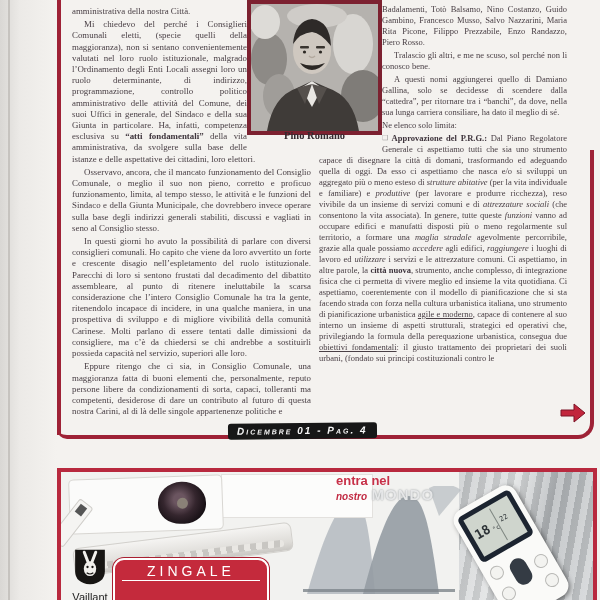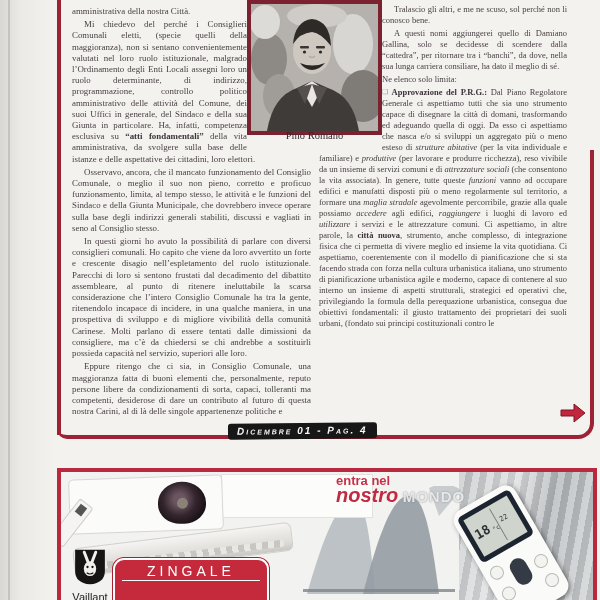--- a/index.html
+++ b/index.html
@@ -19,45 +19,45 @@
   .col p{margin:0 0 2px 4px;}
   .col p.ind{text-indent:12px;}
   #left-col{left:68px;top:6px;width:243px;height:424px;overflow:hidden;
             font-size:8.9px;line-height:11.2px;}
   #right-col{left:315px;top:4px;width:252px;height:428px;overflow:hidden;
              font-size:8.5px;line-height:11px;}
   .spacer-r{float:right;width:64px;height:146px;}
   .spacer-l{float:left;width:67px;height:141px;}
   .b{font-weight:700;color:#3d333b;}
   .i{font-style:italic;}
-  .u{}
+  .u{text-decoration:underline;}
   .bullet{color:#9a9a9a;font-size:7px;vertical-align:1px;}
   
   .photo{position:absolute;left:247px;top:0;width:127px;height:127px;
          border:4px solid #7c2130;background:#b5b2ae;overflow:hidden;}
   .photo-caption{position:absolute;left:247px;top:130px;width:135px;text-align:center;
-                 font-weight:400;font-size:10.5px;color:#33292f;}
+                 font-weight:700;font-size:10.5px;color:#33292f;}
   
   .page-badge{position:absolute;left:228px;top:423px;background:#171717;color:#f7f7f7;
               font-family:"Liberation Sans", sans-serif;font-style:italic;font-weight:700;
               font-variant:small-caps;letter-spacing:2px;font-size:10px;padding:2px 9px 3px 9px;
               border-radius:3px;transform:rotate(-0.6deg);z-index:5;}
   .continue-arrow{position:absolute;left:558px;top:403px;z-index:4;}
   
   .ad{position:absolute;left:57px;top:468px;width:540px;height:140px;box-sizing:border-box;
       border:4px solid #b8293e;background:#f2f2f0;overflow:hidden;}
   .ad-right{position:absolute;left:398px;top:0;width:134px;height:132px;
             background:linear-gradient(105deg,#c2c5c7,#dadcdd 35%,#aeb2b5 60%,#ced1d3);}
   .ad-right .stripes{position:absolute;inset:0;
             background:repeating-linear-gradient(100deg,rgba(255,255,255,.28) 0 7px,rgba(0,0,0,.07) 7px 14px);}
   .m-logo{position:absolute;left:240px;top:14px;}
   .slogan{position:absolute;left:275px;top:2px;width:168px;
           font-family:Liberation Sans, sans-serif;line-height:14px;z-index:3;}
   .slogan .l1{font-size:13px;font-weight:700;color:#c73048;text-shadow:0 0 2px #fff;}
-  .slogan .nostro{font-size:20px;font-weight:700;font-style:italic;color:#c12a42;text-shadow:0 0 2px #fff;}
+  .slogan .nostro{font-size:10px;font-weight:700;font-style:italic;color:#c12a42;text-shadow:0 0 2px #fff;}
   .slogan .mondo{font-size:15px;font-weight:700;color:#e6e7e8;text-shadow:0 0 2px #8b9094;letter-spacing:1px;margin-top:36px;}
   .white-box{position:absolute;left:160px;top:2px;width:150px;height:42px;background:#fcfcfb;
              border:1px solid #e3e1de;}
   .ac-top{position:absolute;left:8px;top:5px;width:152px;height:53px;background:#fbfbfa;
           border:1px solid #d8d6d2;border-radius:5px;transform:rotate(-2deg);}
   .ac-grille{position:absolute;right:16px;top:5px;width:48px;height:42px;border-radius:50% 50% 46% 46%;
           background:radial-gradient(circle at 45% 42%,#6b5560 0 16%,#35262e 45%,#140e12 78%);}
   .ac-grille::after{content:"";position:absolute;left:19px;top:16px;width:11px;height:11px;border-radius:50%;
           background:#8a8177;}
   .ac-bar{position:absolute;left:12px;top:63px;width:218px;height:27px;border-radius:7px;
@@ -132,20 +132,21 @@
     <div class="spacer-r"></div>
     <p><span>amministrativa della nostra Città.</span></p>
     <p class="ind"><span>Mi chiedevo del perché i Consiglieri Comunali eletti, (specie quelli della maggioranza), non si sentano convenientemente valutati nel loro ruolo istituzionale, malgrado l’Ordinamento degli Enti Locali assegni loro un ruolo determinante, di indirizzo, programmazione, controllo politico amministrativo delle attività del Comune, dei suoi Uffici in generale, del Sindaco e della sua Giunta in particolare. Ha, infatti, competenza esclusiva su </span><span class="b">“atti fondamentali”</span><span> della vita amministrativa, da svolgere sulla base delle istanze e delle aspettative dei cittadini, loro elettori.</span></p>
     <p class="ind"><span>Osservavo, ancora, che il mancato funzionamento del Consiglio Comunale, o meglio il suo non pieno, corretto e proficuo funzionamento, limita, al tempo stesso, le attività e le funzioni del Sindaco e della Giunta Municipale, che dovrebbero invece operare sulla base degli indirizzi generali stabiliti, discussi e vagliati in seno al Consiglio stesso.</span></p>
     <p class="ind"><span>In questi giorni ho avuto la possibilità di parlare con diversi consiglieri comunali. Ho capito che viene da loro avvertito un forte e crescente disagio nell’espletamento del ruolo istituzionale. Parecchi di loro si sentono frustati dal decadimento del dibattito assembleare, al punto di ritenere ineluttabile la scarsa considerazione che l’intero Consiglio Comunale ha tra la gente, ritenendolo incapace di incidere, in una qualche maniera, in una prospettiva di sviluppo e di migliore vivibilità della comunità Carinese. Molti parlano di essere tentati dalle dimissioni da consigliere, ma c’è da chiedersi se chi andrebbe a sostituirli possieda capacità nel servizio, superiori alle loro.</span></p>
     <p class="ind"><span>Eppure ritengo che ci sia, in Consiglio Comunale, una maggioranza fatta di buoni elementi che, personalmente, reputo persone libere da condizionamenti di sorta, capaci, tolleranti ma competenti, desiderose di dare un contributo al futuro di questa nostra Carini, al di là delle singole appartenenze politiche e</span></p>
   </div>
 
   <div class="col" id="right-col">
     <div class="spacer-l"></div>
+    <p><span>Badalamenti, Totò Balsamo, Nino Costanzo, Guido Gambino, Francesco Musso, Salvo Nazzarini, Maria Rita Picone, Filippo Prezzabile, Enzo Randazzo, Piero Rosso.</span></p>
     <p class="ind"><span>Tralascio gli altri, e me ne scuso, sol perché non li conosco bene.</span></p>
     <p class="ind"><span>A questi nomi aggiungerei quello di Damiano Gallina, solo se decidesse di scendere dalla “cattedra”, per ritornare tra i “banchi”, da dove, nella sua lunga carriera consiliare, ha dato il meglio di sé.</span></p>
     <p><span>Ne elenco solo limita:</span></p>
     <p><span class="bullet">❑ </span><span class="b">Approvazione del P.R.G.:</span><span> Dal Piano Regolatore Generale ci aspettiamo tutti che sia uno strumento capace di disegnare la città di domani, trasformando ed adeguando quella di oggi. Da esso ci aspettiamo che nasca e/o si sviluppi un aggregato più o meno esteso di </span><span class="i">strutture abitative</span><span> (per la vita individuale e familiare) e </span><span class="i">produttive</span><span> (per lavorare e produrre ricchezza), reso vivibile da un insieme di servizi comuni e di </span><span class="i">attrezzature sociali</span><span> (che consentono la vita associata). In genere, tutte queste </span><span class="i">funzioni</span><span> vanno ad occupare edifici e manufatti disposti più o meno regolarmente sul territorio, a formare una </span><span class="i">maglia stradale</span><span> agevolmente percorribile, grazie alla quale possiamo </span><span class="i">accedere</span><span> agli edifici, </span><span class="i">raggiungere</span><span> i luoghi di lavoro ed </span><span class="i">utilizzare</span><span> i servizi e le attrezzature comuni. Ci aspettiamo, in altre parole, la </span><span class="b">città nuova</span><span>, strumento, anche complesso, di integrazione fisica che ci permetta di vivere meglio ed insieme la vita quotidiana. Ci aspettiamo, coerentemente con il modello di pianificazione che si sta facendo strada con forza nella cultura urbanistica italiana, uno strumento di pianificazione urbanistica </span><span class="u">agile e moderno</span><span>, capace di contenere al suo interno un insieme di aspetti strutturali, strategici ed operativi che, privilegiando la formula della perequazione urbanistica, consegua due </span><span class="u">obiettivi fondamentali</span><span>: il giusto trattamento dei proprietari dei suoli urbani, (fondato sui principi costituzionali contro le</span></p>
   </div>
 
   <div class="page-badge">Dicembre 01 - Pag. 4</div>
 
   <div class="continue-arrow">
     <svg width="30" height="20" viewBox="0 0 30 20">

